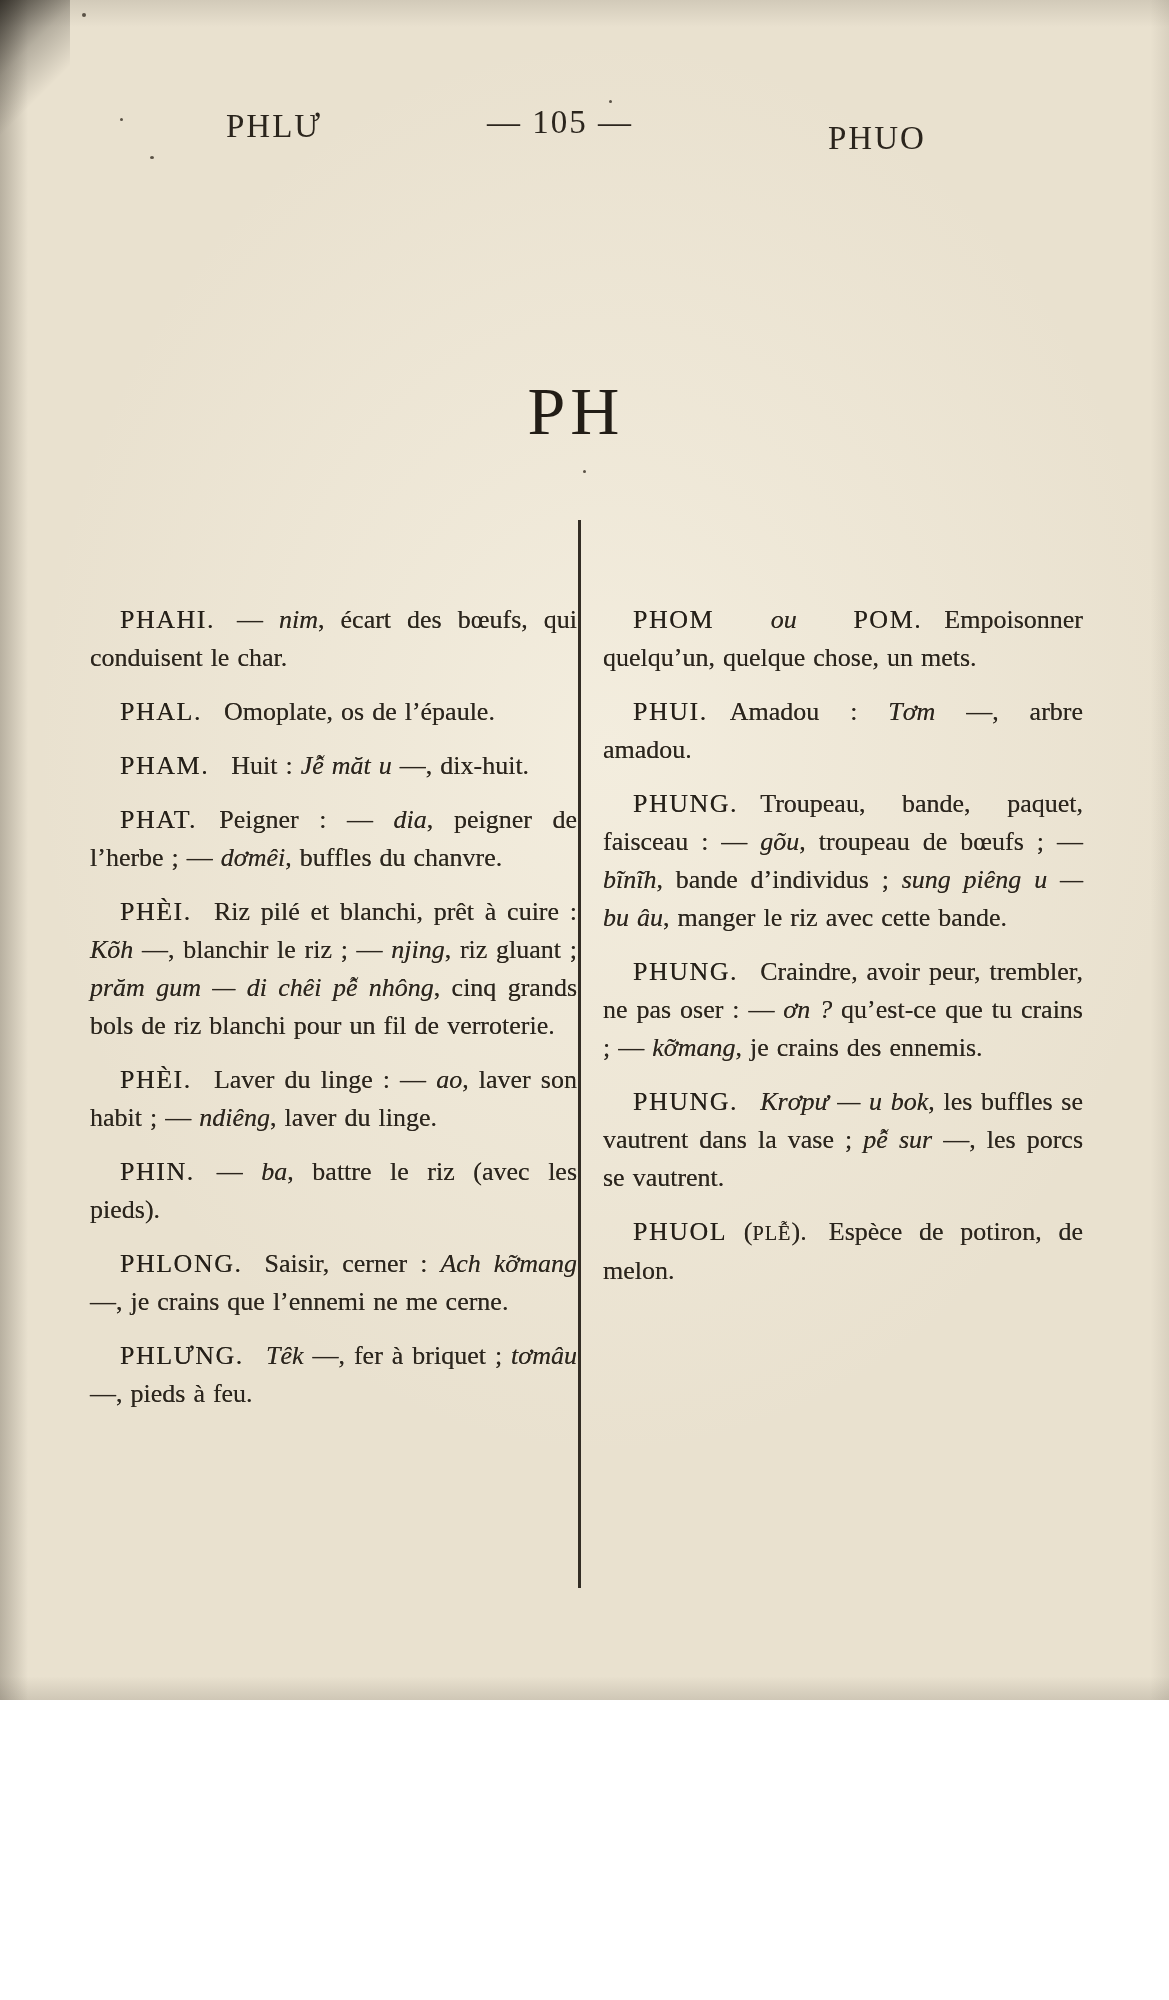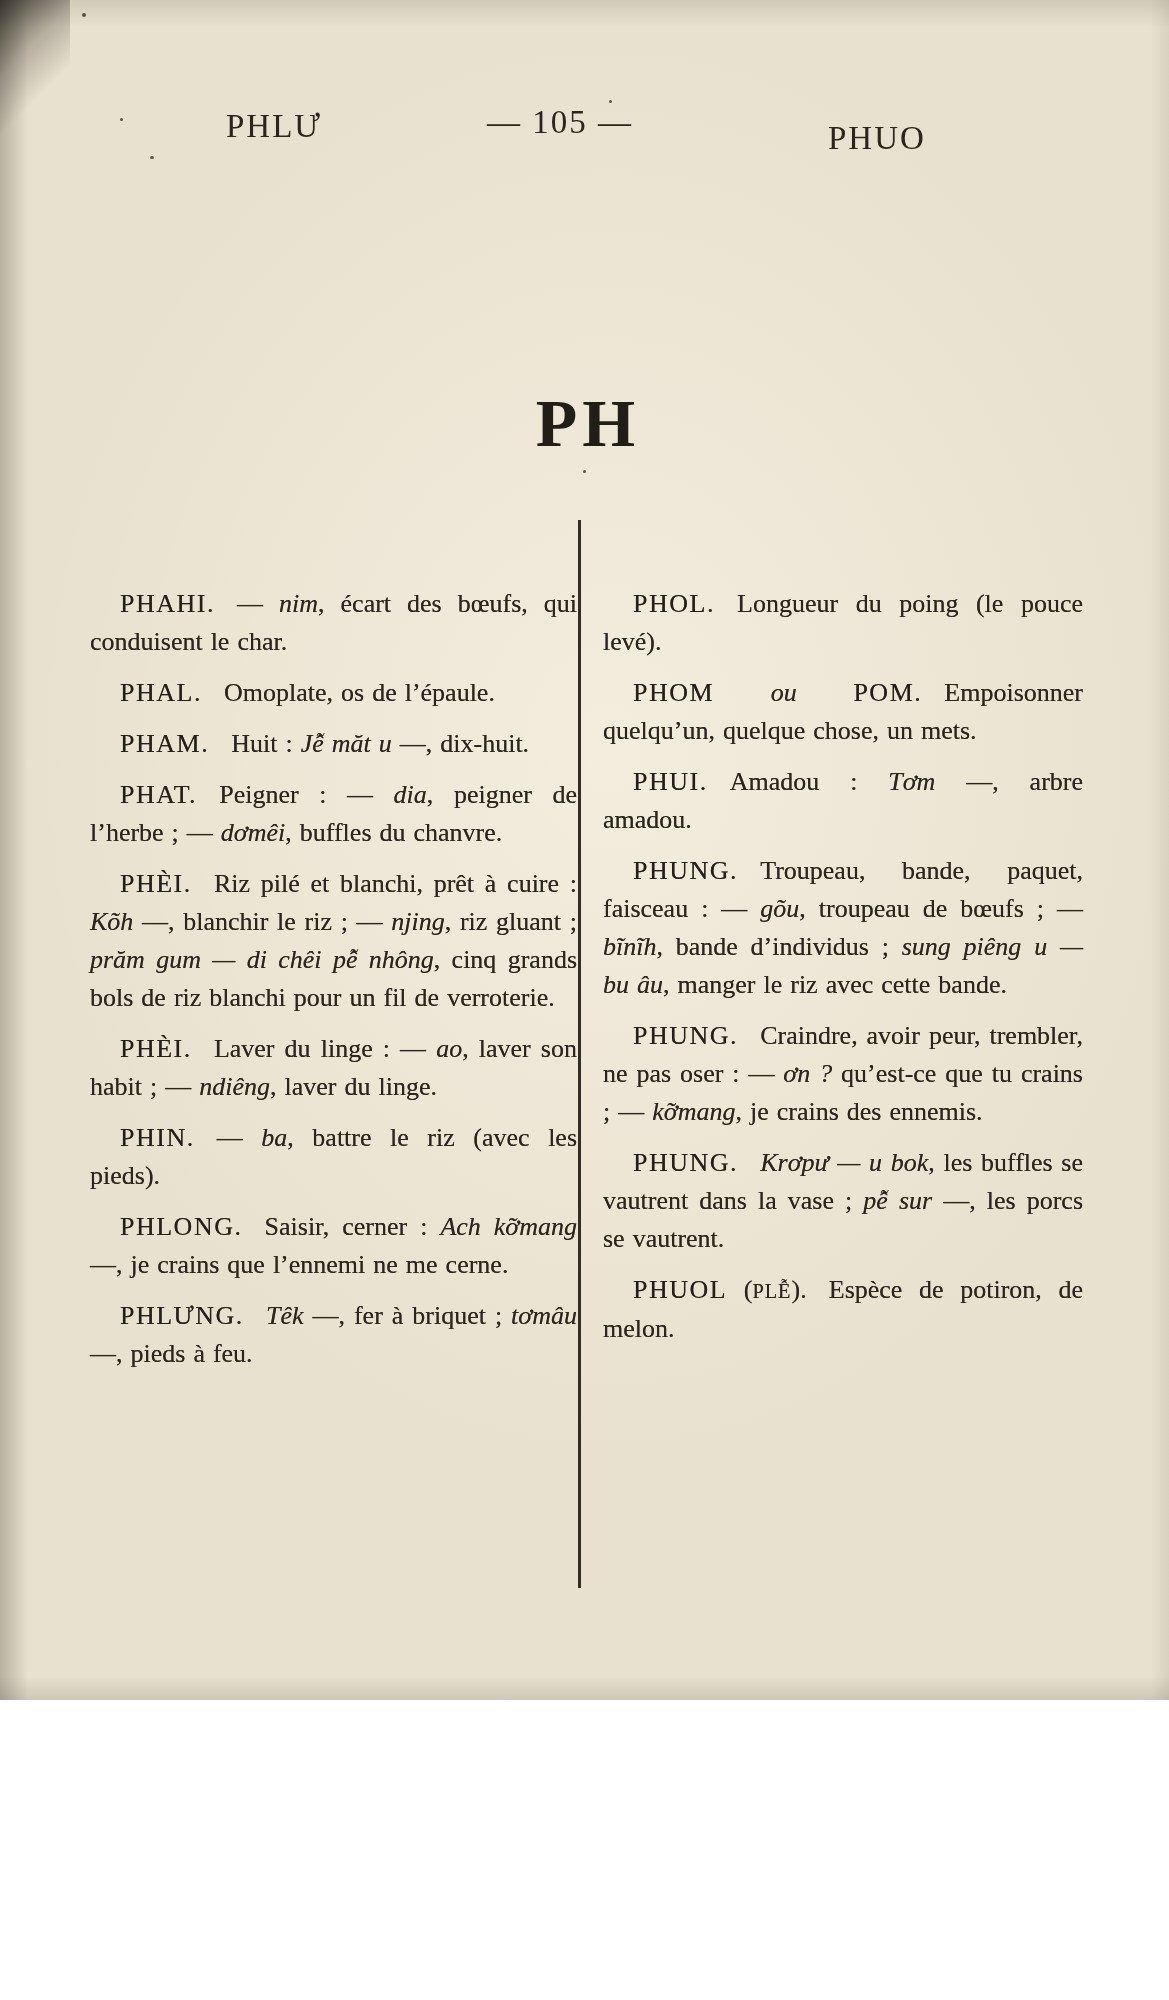--- a/index.html
+++ b/index.html
@@ -19,27 +19,27 @@
     position:absolute;left:0;top:0;width:70px;height:150px;
     background:linear-gradient(135deg, rgba(28,25,20,0.80) 0%, rgba(28,25,20,0.25) 35%, rgba(28,25,20,0) 62%);
   }
   .speck{position:absolute;border-radius:50%;background:#5a5246;}
   .running-head{position:absolute;font-size:33px;letter-spacing:2px;white-space:nowrap;}
   .rh-left{left:226px;top:108px;}
   .rh-center{left:560px;top:104px;transform:translateX(-50%);}
   .rh-right{left:828px;top:120px;}
   .section-title{
     position:absolute;left:576px;top:372px;transform:translateX(-50%);
-    margin:12px;font-size:68px;font-weight:bold;letter-spacing:5px;color:#221d16;
+    margin:0;font-size:68px;font-weight:normal;letter-spacing:5px;color:#221d16;
   }
   .col{position:absolute;top:585px;font-size:26px;line-height:38px;
        text-shadow:0 0 0.5px rgba(43,37,29,0.7);word-spacing:1.5px;}
   .col-left{left:90px;width:487px;}
   .col-right{left:603px;width:480px;}
-  .entry{margin:0 0 13px 0;text-indent:30px;text-align:justify;}
+  .entry{margin:16px 0 13px 0;text-indent:30px;text-align:justify;}
   .seg-hw{letter-spacing:1.5px;color:#241f18;}
   .seg-i{font-style:italic;}
   .seg-sc{text-transform:uppercase;font-size:0.78em;letter-spacing:1px;}
   .seg-gap{display:inline-block;width:0.85em;}
   .divider{
     position:absolute;left:578px;top:520px;width:2.5px;height:1068px;
     background:#332d25;
   }
   .end-rule{
     position:absolute;left:441px;top:1776px;width:282px;height:2.5px;
@@ -73,21 +73,20 @@
       <p class="entry"><span class="seg-hw">PHAM.</span><span class="seg-gap"></span><span class="seg-r">Huit : </span><span class="seg-i">Jễ măt u</span><span class="seg-r"> —, dix-huit.</span></p>
       <p class="entry"><span class="seg-hw">PHAT.</span><span class="seg-gap"></span><span class="seg-r">Peigner : — </span><span class="seg-i">dia</span><span class="seg-r">, peigner de l’herbe ; — </span><span class="seg-i">dơmêi</span><span class="seg-r">, buffles du chanvre.</span></p>
       <p class="entry"><span class="seg-hw">PHÈI.</span><span class="seg-gap"></span><span class="seg-r">Riz pilé et blanchi, prêt à cuire : </span><span class="seg-i">Kõh</span><span class="seg-r"> —, blanchir le riz ; — </span><span class="seg-i">njing</span><span class="seg-r">, riz gluant ; </span><span class="seg-i">prăm gum — di chêi pễ nhông</span><span class="seg-r">, cinq grands bols de riz blanchi pour un fil de verroterie.</span></p>
       <p class="entry"><span class="seg-hw">PHÈI.</span><span class="seg-gap"></span><span class="seg-r">Laver du linge : — </span><span class="seg-i">ao</span><span class="seg-r">, laver son habit ; — </span><span class="seg-i">ndiêng</span><span class="seg-r">, laver du linge.</span></p>
       <p class="entry"><span class="seg-hw">PHIN.</span><span class="seg-gap"></span><span class="seg-r">— </span><span class="seg-i">ba</span><span class="seg-r">, battre le riz (avec les pieds).</span></p>
       <p class="entry"><span class="seg-hw">PHLONG.</span><span class="seg-gap"></span><span class="seg-r">Saisir, cerner : </span><span class="seg-i">Ach kỡmang</span><span class="seg-r"> —, je crains que l’ennemi ne me cerne.</span></p>
       <p class="entry"><span class="seg-hw">PHLƯNG.</span><span class="seg-gap"></span><span class="seg-i">Têk</span><span class="seg-r"> —, fer à briquet ; </span><span class="seg-i">tơmâu</span><span class="seg-r"> —, pieds à feu.</span></p>
     </div>
   <div class="divider"></div>
   <div class="col col-right">
-      <p class="entry"><span class="seg-hw">PHOL.</span><span class="seg-gap"></span><span class="seg-r">Longueur du poing (le pouce levé).</span></p>
       <p class="entry"><span class="seg-hw">PHOM</span><span class="seg-r"> </span><span class="seg-i">ou</span><span class="seg-r"> </span><span class="seg-hw">POM.</span><span class="seg-gap"></span><span class="seg-r">Empoisonner quelqu’un, quelque chose, un mets.</span></p>
       <p class="entry"><span class="seg-hw">PHUI.</span><span class="seg-gap"></span><span class="seg-r">Amadou : </span><span class="seg-i">Tơm</span><span class="seg-r"> —, arbre amadou.</span></p>
       <p class="entry"><span class="seg-hw">PHUNG.</span><span class="seg-gap"></span><span class="seg-r">Troupeau, bande, paquet, faisceau : — </span><span class="seg-i">gõu</span><span class="seg-r">, troupeau de bœufs ; — </span><span class="seg-i">bĩnĩh</span><span class="seg-r">, bande d’individus ; </span><span class="seg-i">sung piêng u — bu âu</span><span class="seg-r">, manger le riz avec cette bande.</span></p>
       <p class="entry"><span class="seg-hw">PHUNG.</span><span class="seg-gap"></span><span class="seg-r">Craindre, avoir peur, trembler, ne pas oser : — </span><span class="seg-i">ơn ?</span><span class="seg-r"> qu’est-ce que tu crains ; — </span><span class="seg-i">kỡmang</span><span class="seg-r">, je crains des ennemis.</span></p>
       <p class="entry"><span class="seg-hw">PHUNG.</span><span class="seg-gap"></span><span class="seg-i">Krơpư — u bok</span><span class="seg-r">, les buffles se vautrent dans la vase ; </span><span class="seg-i">pễ sur</span><span class="seg-r"> —, les porcs se vautrent.</span></p>
       <p class="entry"><span class="seg-hw">PHUOL</span><span class="seg-r"> (</span><span class="seg-sc">plễ</span><span class="seg-r">).</span><span class="seg-gap"></span><span class="seg-r">Espèce de potiron, de melon.</span></p>
     </div>
 
   <div class="end-rule"></div>
 </div>

